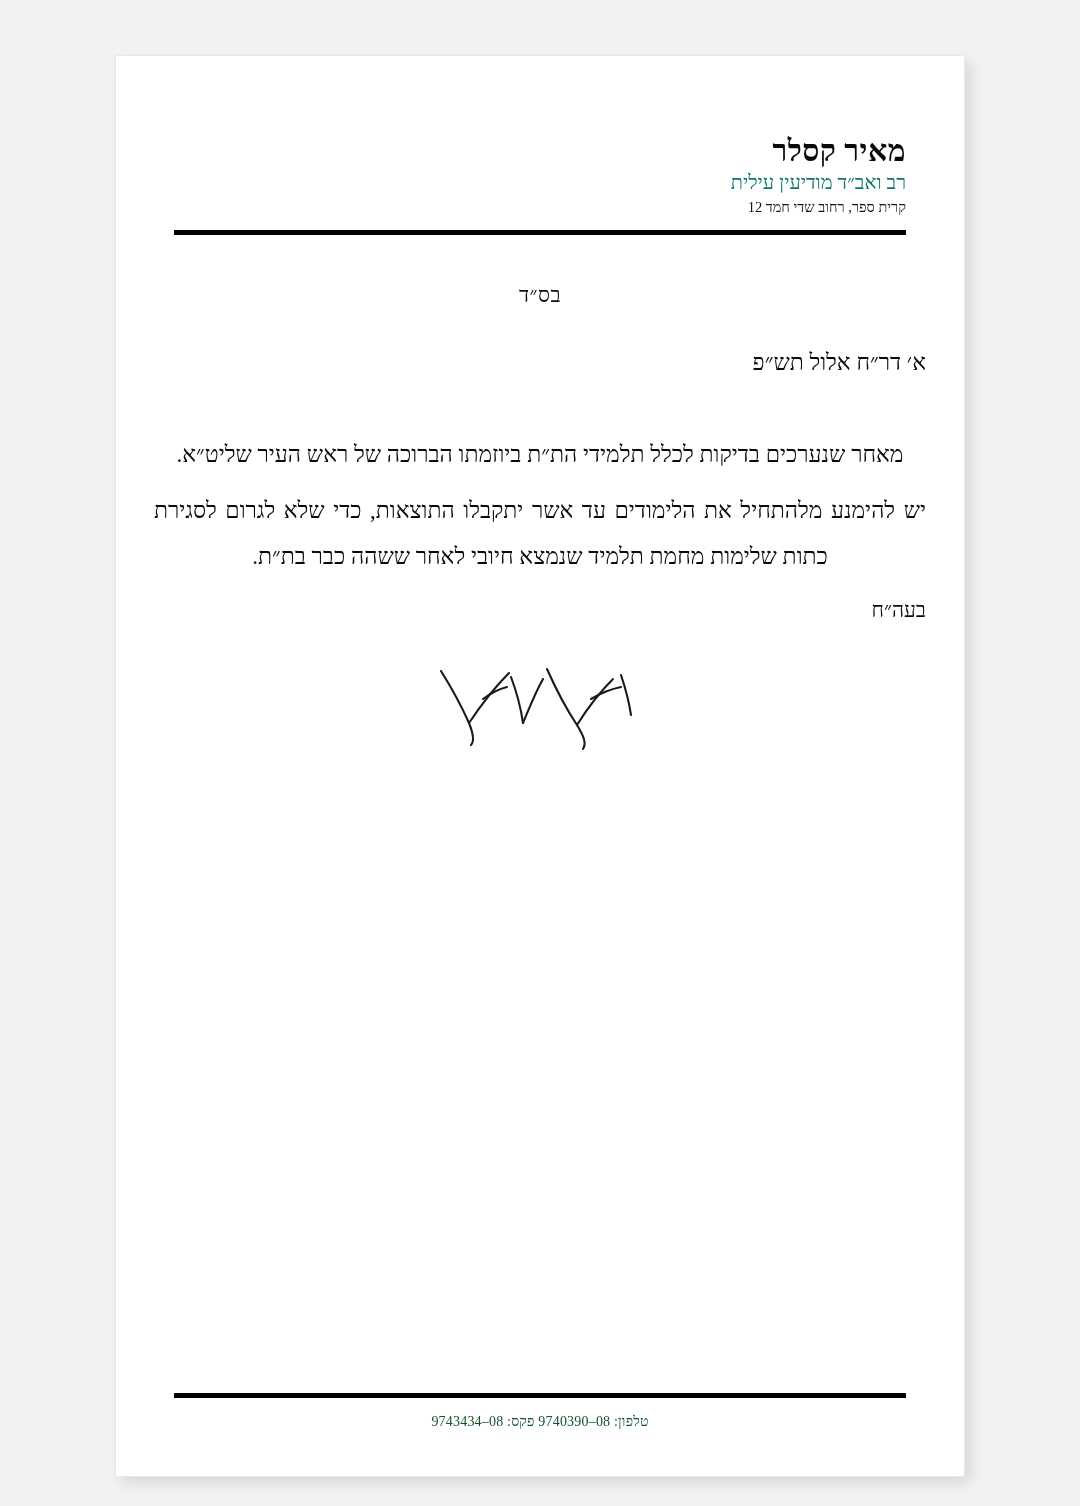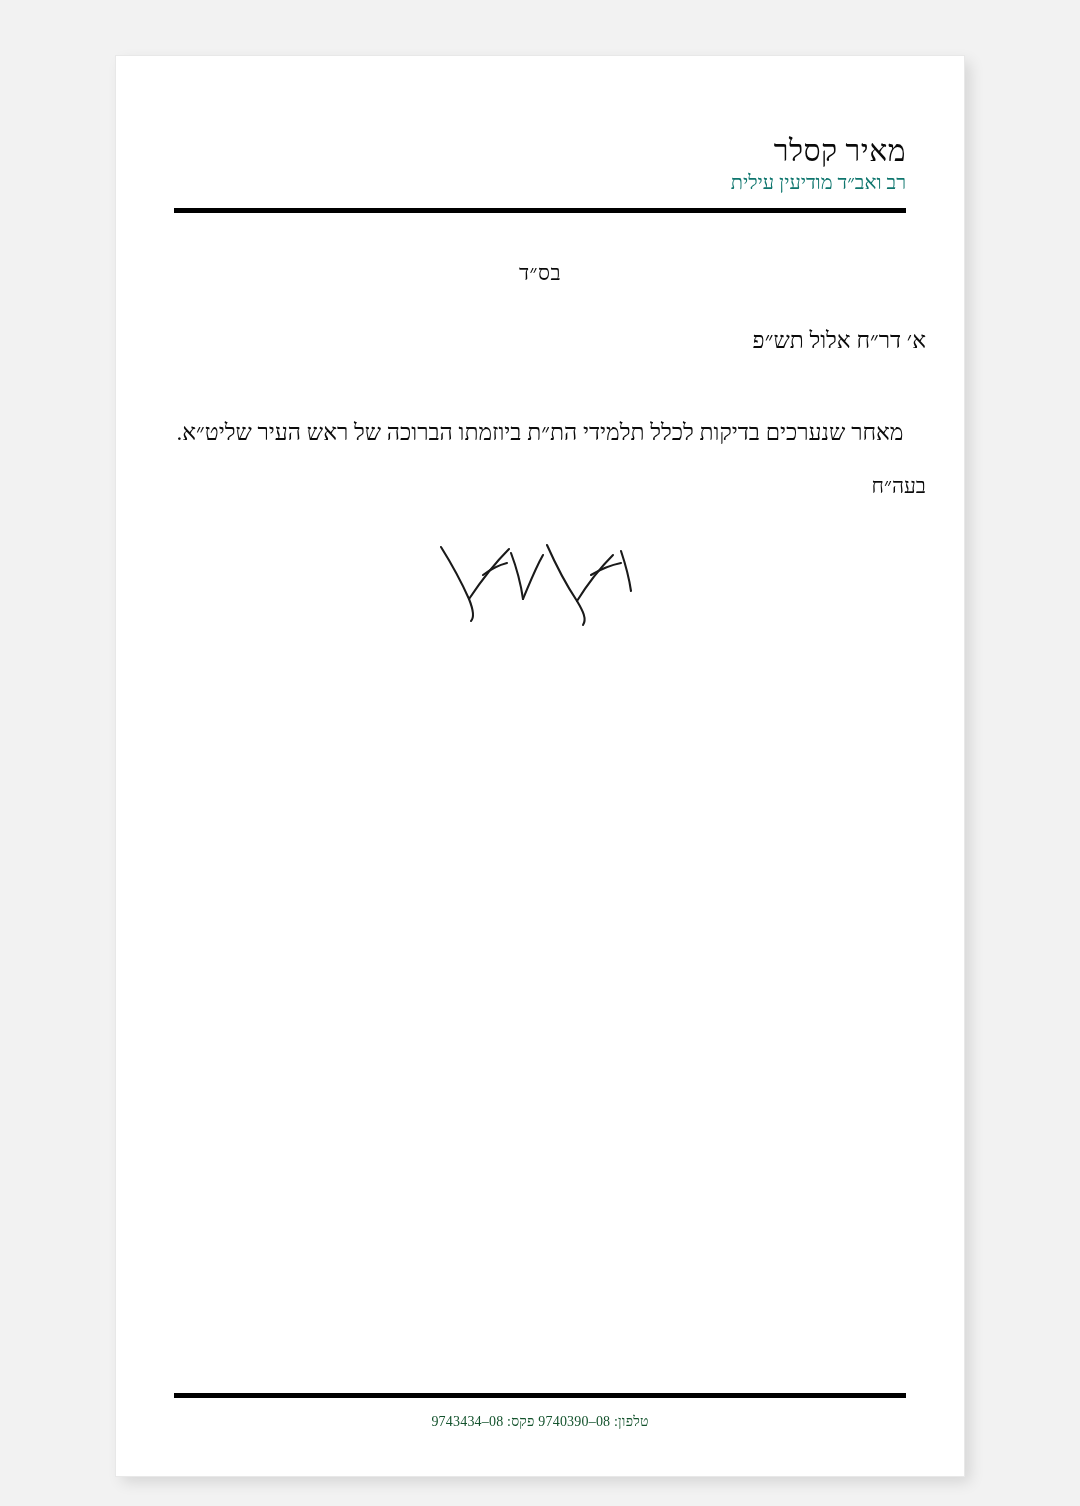--- a/index.html
+++ b/index.html
@@ -34,21 +34,21 @@
   }
 
   
   .letterhead {
     padding: 78px 58px 0 58px;
     text-align: right;
     direction: rtl;
   }
   .lh-name {
     font-family: "Liberation Serif", serif;
-    font-weight: normal;
+    font-weight: bold;
     font-size: 30px;
     line-height: 1.1;
     letter-spacing: 0.5px;
     color: #0a0a0a;
   }
   .lh-line2 {
     font-size: 15px;
     margin-top: 7px;
     color: #111;
     letter-spacing: 0.2px;
@@ -133,29 +133,31 @@
 </style>
 </head>
 <body>
 
 <div class="page-wrap">
   <div class="sheet">
 
     <div class="letterhead">
       <div class="lh-name">מאיר קסלר</div>
       <div class="lh-line3">רב ואב״ד מודיעין עילית</div>
+      <div class="lh-line4">קרית ספר, רחוב שדי חמד 12</div>
     </div>
 
     <div class="rule"></div>
 
     <div class="body-area">
       <div class="bsd">בס״ד</div>
       <div class="date-line">א׳ דר״ח אלול תש״פ</div>
 
       <div class="para">מאחר שנערכים בדיקות לכלל תלמידי הת״ת ביוזמתו הברוכה של ראש העיר שליט״א.</div>
+      <div class="para second">יש להימנע מלהתחיל את הלימודים עד אשר יתקבלו התוצאות, כדי שלא לגרום לסגירת כתות שלימות מחמת תלמיד שנמצא חיובי לאחר ששהה כבר בת״ת.</div>
 
       <div class="blessing">בעה״ח</div>
 
       <div class="signature">
         <svg width="230" height="110" viewBox="0 0 230 110" aria-hidden="true">
           <g fill="none" stroke="#1a1a1a" stroke-width="2.1" stroke-linecap="round" stroke-linejoin="round">
             <path d="M16 18 C26 34, 36 52, 44 70 C48 80, 50 88, 46 92"></path>
             <path d="M44 70 C56 52, 70 34, 84 20"></path>
             <path d="M58 46 C66 40, 74 36, 82 34"></path>
             <path d="M86 24 C92 40, 96 56, 98 70"></path>

